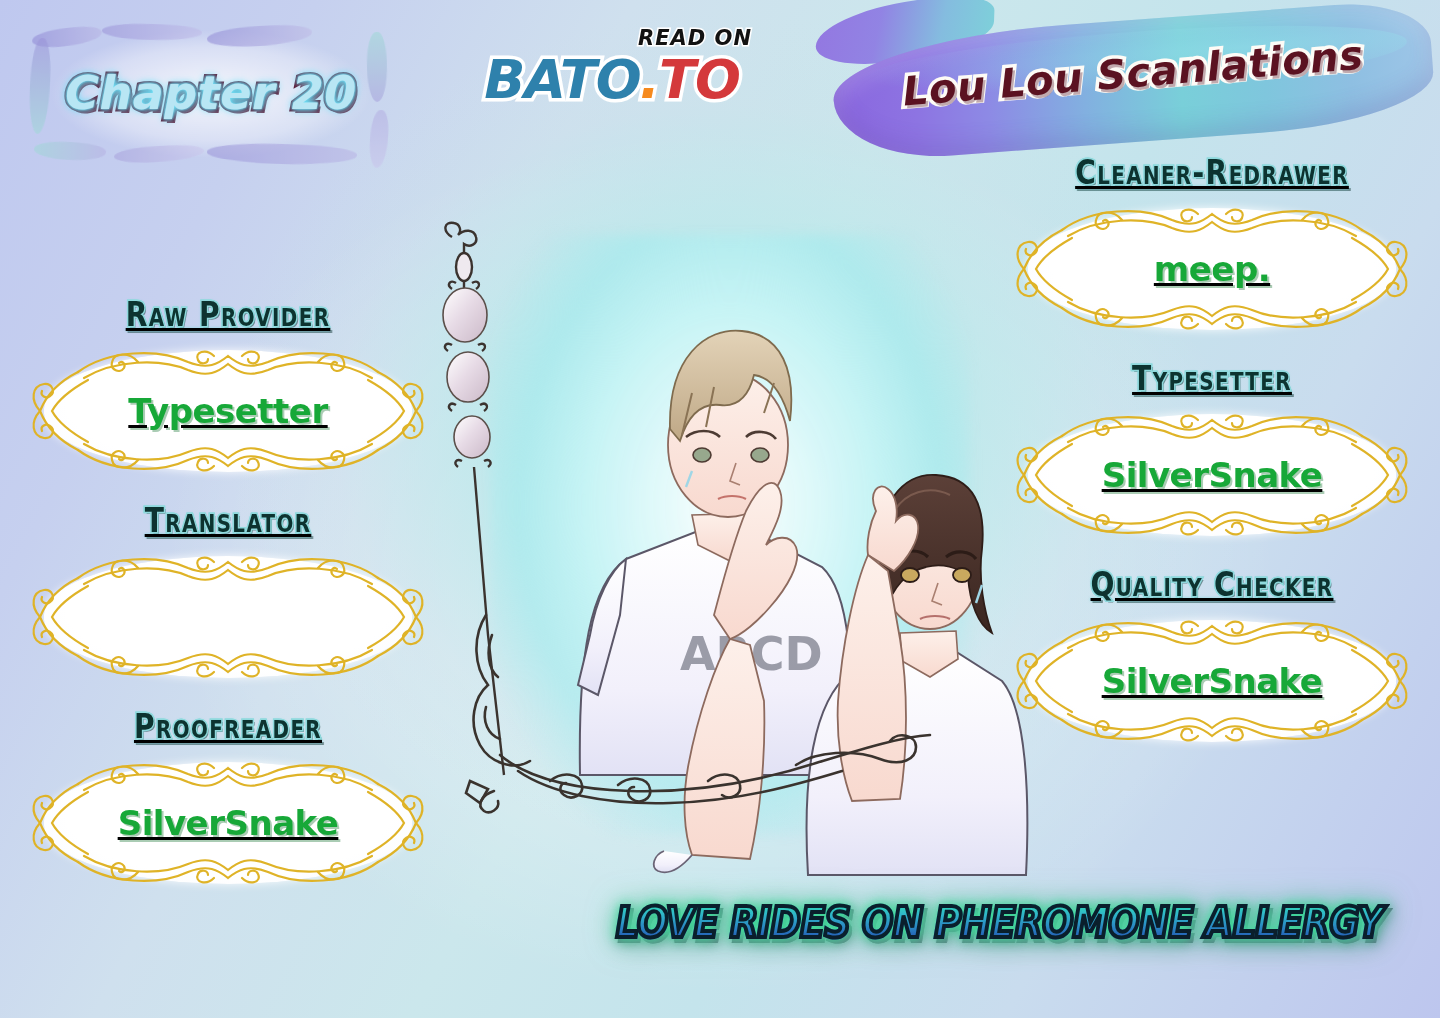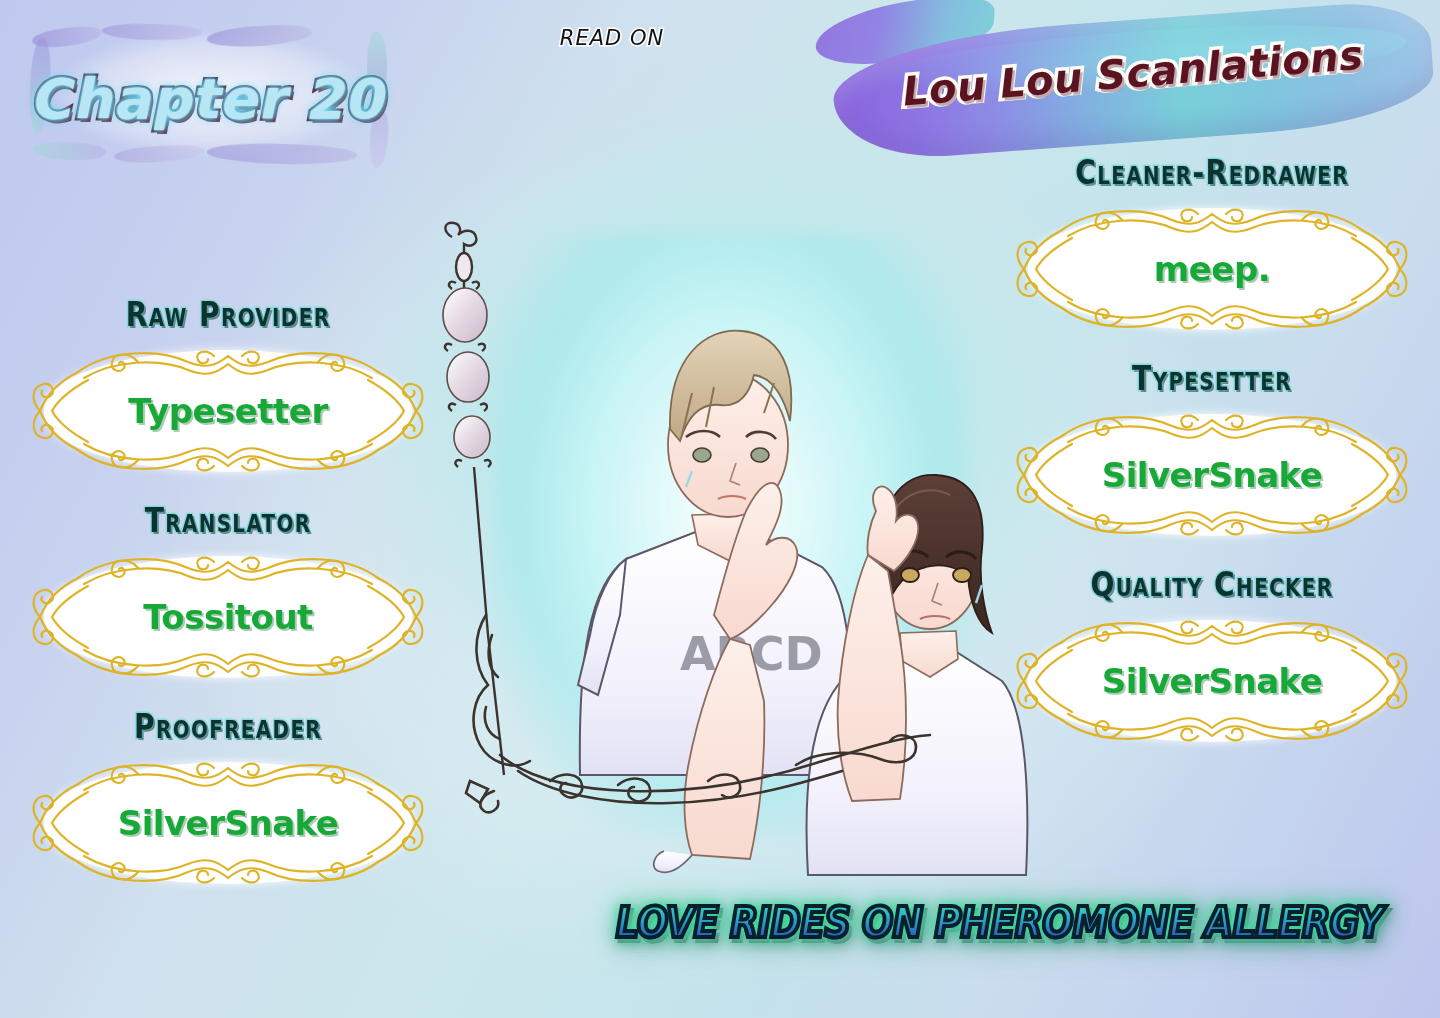--- a/index.html
+++ b/index.html
@@ -22,36 +22,37 @@
     background:
       radial-gradient(ellipse 200px 80px at 50% 50%, rgba(255,255,255,0.82) 0%, rgba(255,255,255,0.35) 58%, rgba(255,255,255,0) 80%);
   }
   .brush {
     position:absolute; opacity:.55; border-radius:50% 40% 55% 45%;
     filter: blur(0.4px);
   }
   .chapter-title {
     position:absolute; left:0; right:0; top:48px; text-align:center;
     font-family:"DejaVu Sans", sans-serif;
-    font-weight:700; font-style:italic; font-size:56px; letter-spacing:0.5px;
+    font-weight:700; font-style:italic; font-size:46px; letter-spacing:0.5px;
     color:#b8e6f4;
     -webkit-text-stroke:5px #5b1330;
     paint-order: stroke fill;
     text-shadow:
        0 0 2px #6fe0f7, 0 0 6px #6fe0f7, 0 0 10px #6fe0f7,
        3px 4px 0 rgba(91,19,48,0.85);
   }
 
   
   #batoto { position:absolute; left:472px; top:26px; width:280px; text-align:center; }
   #batoto .read-on {
-    font-family:"DejaVu Sans", sans-serif; font-weight:400; font-style:italic;
+    font-family:"DejaVu Sans", sans-serif; font-weight:700; font-style:italic;
     font-size:21px; letter-spacing:1px; color:#121212;
     -webkit-text-stroke:3px #ffffff; paint-order: stroke fill;
     text-shadow: 0 0 2px #fff;
+    text-align: right;
   }
   #batoto .logo {
     margin-top:2px;
     font-family:"DejaVu Sans", sans-serif; font-weight:700; font-style:italic;
     font-size:54px; letter-spacing:-1px; line-height:1.05;
     -webkit-text-stroke:7px #ffffff; paint-order: stroke fill;
   }
   #batoto .logo .b { color:#2e81ac; }
   #batoto .logo .dot { color:#f68a1e; }
   #batoto .logo .t { color:#d4393b; }
@@ -81,21 +82,21 @@
     position:absolute; left:38px; top:50px; width:580px; text-align:center;
     transform: rotate(-4.6deg);
     font-family:"DejaVu Sans", sans-serif; font-weight:700; font-style:italic;
     font-size:40px; letter-spacing:0.5px; white-space:nowrap;
     color:#5b1221;
     -webkit-text-stroke:7px #fdfbf6; paint-order: stroke fill;
     text-shadow: 2px 3px 0 rgba(80,20,40,0.35);
   }
 
   
-  .credit-col { position:absolute; width:420px; }
+  .credit-col { position:absolute; width:420px;text-decoration:underline; }
   #credits-left  { left:18px;  top:294px; }
   #credits-right { left:1002px; top:152px; }
 
   .credit-block { margin-bottom:14px; }
   .credit-role {
     text-align:center;
     font-family:"DejaVu Sans Condensed","DejaVu Sans", sans-serif;
     font-weight:700; font-size:34px; letter-spacing:1.5px;
     font-variant: small-caps; text-transform: capitalize;
     color:#0d3330;
@@ -157,20 +158,23 @@
   <div class="brush" style="left:345px; top:14px;  width:20px; height:70px; background:linear-gradient(180deg,#9fd9d6,#a7a1dc); transform:rotate(-2deg);"></div>
   <div class="brush" style="left:348px; top:92px; width:18px; height:58px; background:linear-gradient(180deg,#b3aee2,#c9c5ec); transform:rotate(3deg);"></div>
   <div class="brush" style="left:12px;  top:124px; width:72px; height:18px; background:linear-gradient(90deg,#9fd9d6,#b6b1e3); transform:rotate(4deg);"></div>
   <div class="brush" style="left:92px;  top:128px; width:90px; height:16px; background:linear-gradient(90deg,#a8a2dc,#cbc7ec); transform:rotate(-3deg);"></div>
   <div class="brush" style="left:185px; top:126px; width:150px;height:20px; background:linear-gradient(90deg,#9892d8,#b9b4e5); transform:rotate(2deg);"></div>
   <div class="chapter-title">Chapter 20</div>
 </div>
 
 <div id="batoto">
   <div class="read-on">READ ON</div>
+  <div class="logo">
+    <span class="b">BATO</span><span class="dot">.</span><span class="t">TO</span>
+  </div>
 </div>
 
 <div id="ribbon">
   <div class="tail"></div>
   <div class="band"></div>
   <div class="scan-text">Lou Lou Scanlations</div>
 </div>
 
 <div class="credit-col" id="credits-left">
 
@@ -227,21 +231,20 @@
           <path d="M120 26 C112 16, 96 16, 94 26 C92 34, 102 38, 106 32 C108 28, 104 24, 101 27"></path>
           <path d="M300 26 C308 16, 324 16, 326 26 C328 34, 318 38, 314 32 C312 28, 316 24, 319 27"></path>
           <path d="M120 124 C112 134, 96 134, 94 124 C92 116, 102 112, 106 118 C108 122, 104 126, 101 123"></path>
           <path d="M300 124 C308 134, 324 134, 326 124 C328 116, 318 112, 314 118 C312 122, 316 126, 319 123"></path>
           <path d="M196 20 C188 12, 176 16, 180 24 C182 29, 190 28, 190 23"></path>
           <path d="M224 20 C232 12, 244 16, 240 24 C238 29, 230 28, 230 23"></path>
           <path d="M196 130 C188 138, 176 134, 180 126 C182 121, 190 122, 190 127"></path>
           <path d="M224 130 C232 138, 244 134, 240 126 C238 121, 230 122, 230 127"></path>
         </g>
       </svg>
-      <div class="credit-name">Tossitout</div>
     </div>
   </div>
 
   <div class="credit-block">
     <div class="credit-role">Proofreader</div>
     <div class="credit-frame">
       <div class="oval"></div>
       <svg class="filigree" viewBox="0 0 420 150">
         <g fill="none" stroke="#dfb327" stroke-width="2.2" stroke-linecap="round">
           <path d="M60 36 C90 14, 140 12, 170 26 C190 34, 200 28, 210 20 C220 28, 230 34, 250 26 C280 12, 330 14, 360 36"></path>

